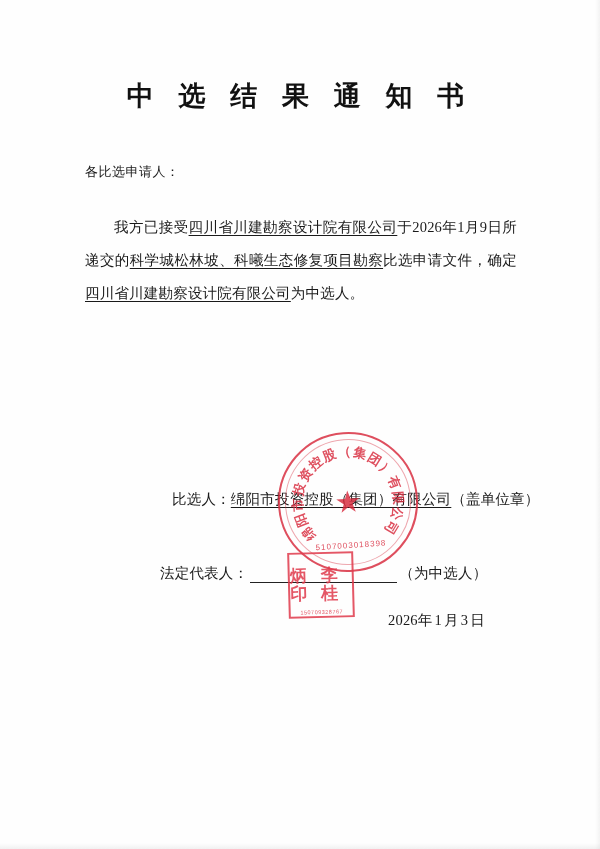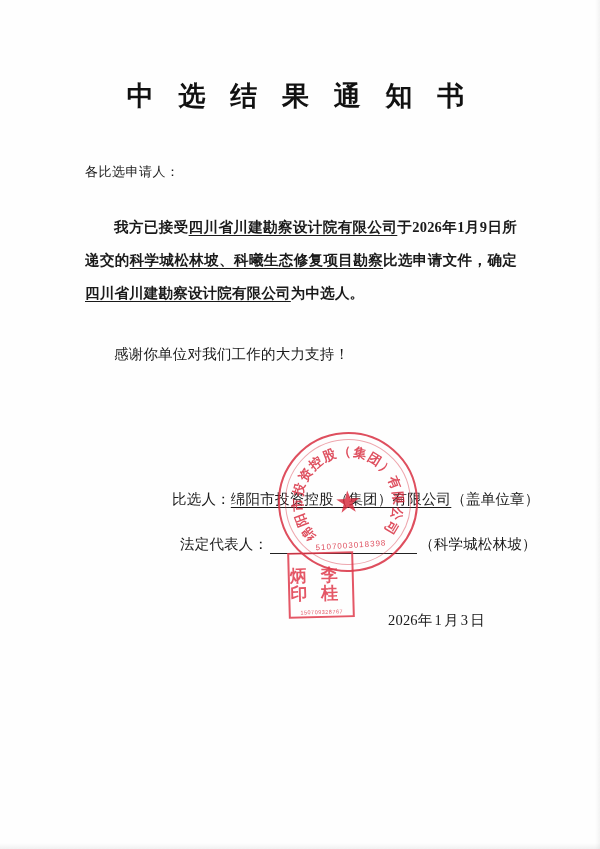--- a/index.html
+++ b/index.html
@@ -44,21 +44,20 @@
   .body-par {
     position: absolute;
     top: 211px;
     left: 85px;
     width: 432px;
     font-size: 14.5px;
     line-height: 33px;
     text-indent: 29px;
     text-align: justify;
     letter-spacing: 0.2px;
-    font-weight: bold;
   }
   .u {
     text-decoration: underline;
     text-underline-offset: 3px;
   }
   .thanks {
     position: absolute;
     top: 345px;
     left: 85px;
     width: 432px;
@@ -74,28 +73,27 @@
     font-size: 14.5px;
     letter-spacing: 0.2px;
     white-space: nowrap;
   }
   .sig-line-1 .company {
     text-decoration: underline;
     text-underline-offset: 3px;
   }
   .sig-line-2 {
     position: absolute;
-    top: 535px;
+    top: 564px;
     left: 160px;
     font-size: 14.5px;
     letter-spacing: 0.2px;
     white-space: nowrap;
     display: flex;
     align-items: flex-end;
-    margin-left: 20px;
   }
   .blank-line {
     display: inline-block;
     width: 147px;
     border-bottom: 1px solid #222;
     height: 15px;
     margin: 0 2px;
   }
   .date-line {
     position: absolute;
@@ -219,28 +217,27 @@
 <body>
 
 <div class="page">
 
   <div class="doc-title">中 选 结 果 通 知 书</div>
 
   <div class="salutation">各比选申请人：</div>
 
   <div class="body-par"><span>我方已接受</span><span class="u">四川省川建勘察设计院有限公司</span><span>于</span><span>2026年1月9日</span><span>所递交的</span><span class="u">科学城松林坡、科曦生态修复项目勘察</span><span>比选申请文件，确定</span><span class="u">四川省川建勘察设计院有限公司</span><span>为中选人。</span></div>
 
-  <div class="thanks">感谢你单位对我们工作的大力支持！</div>
 
   <div class="sig-line-1"><span>比选人：</span><span class="company">绵阳市投资控股（集团）有限公司</span><span>（盖单位章）</span></div>
 
   <div class="sig-line-2">
       <span>法定代表人：</span>
       <span class="blank-line"></span>
-      <span>（科学城松林坡）</span>
+      <span>（为中选人）</span>
     </div>
 
   <div class="date-line"><span>2026</span><span>年</span><span class="date-hand">1</span><span>月</span><span class="date-hand">3</span><span>日</span></div>
 
   <div class="stamp-round">
     <div class="inner-ring"></div>
     <div class="arc-text" id="arc-host">
         <span style="transform: rotate(-215deg) translate(50px) rotate(90deg) translate(-50%, -50%);">绵</span>
         <span style="transform: rotate(-197.143deg) translate(50px) rotate(90deg) translate(-50%, -50%);">阳</span>
         <span style="transform: rotate(-179.286deg) translate(50px) rotate(90deg) translate(-50%, -50%);">市</span>

